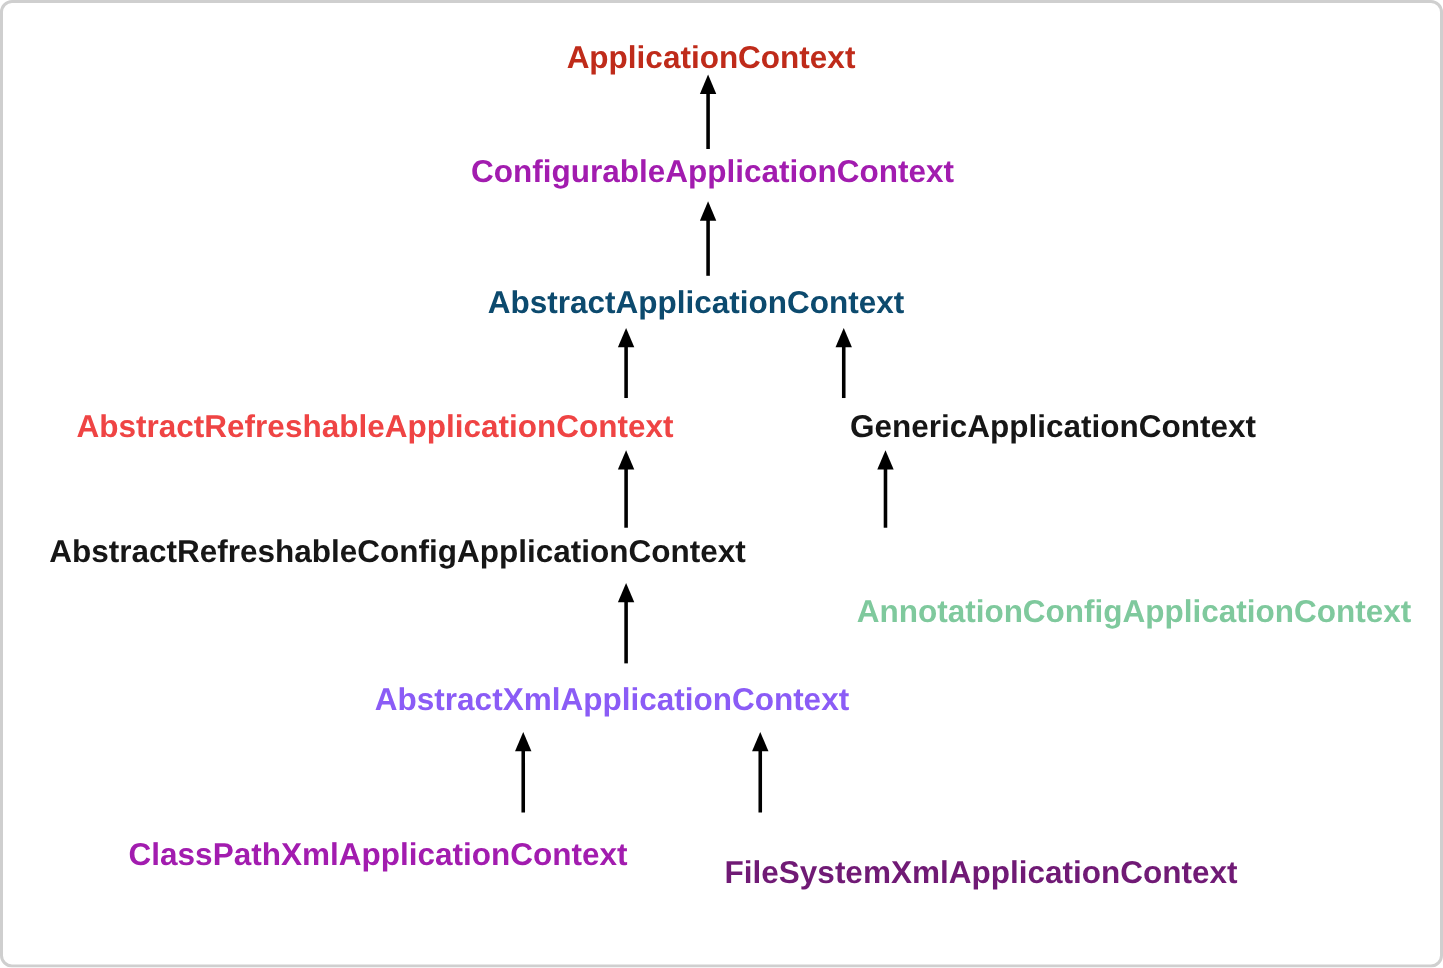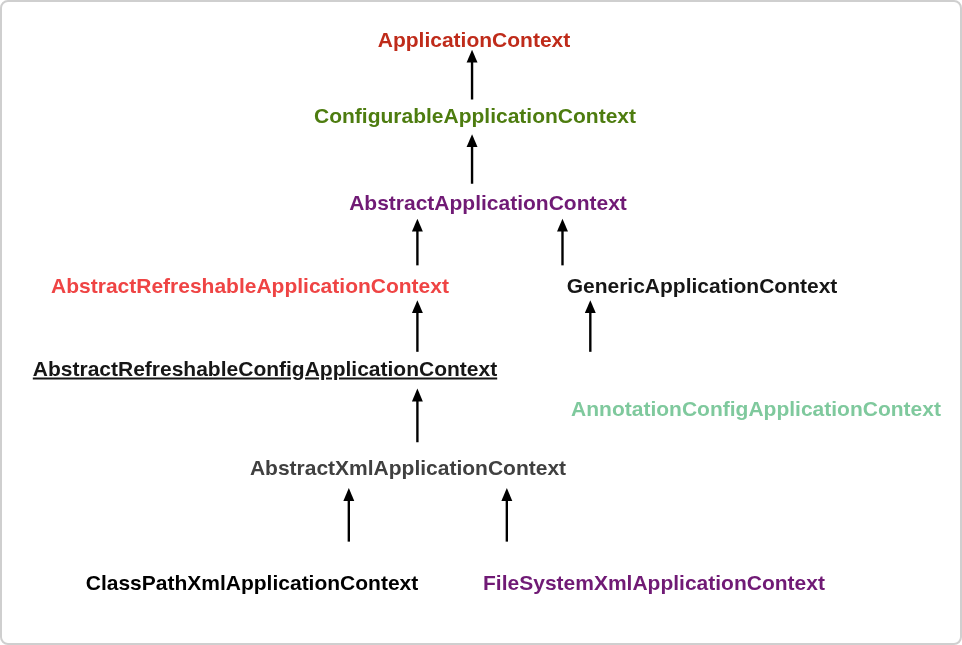--- a/index.html
+++ b/index.html
@@ -73,23 +73,23 @@
         <line x1="348" y1="543" x2="348" y2="500" stroke="#000000" stroke-width="2.4"></line>
         <polygon points="348,489 342.5,502 353.5,502" fill="#000000"></polygon>
       </g>
       <g>
         <line x1="507" y1="543" x2="507" y2="500" stroke="#000000" stroke-width="2.4"></line>
         <polygon points="507,489 501.5,502 512.5,502" fill="#000000"></polygon>
       </g>
     </svg>
   <div>
       <div class="class-node" style="left: 472px; top: 37px; color: rgb(191, 43, 26);">ApplicationContext</div>
-      <div class="class-node" style="left: 473px; top: 113px; color: #4d7c0f;">ConfigurableApplicationContext</div>
-      <div class="class-node" style="left: 486px; top: 200px; color: #701a75;">AbstractApplicationContext</div>
+      <div class="class-node" style="left: 473px; top: 113px; color: #a21caf;">ConfigurableApplicationContext</div>
+      <div class="class-node" style="left: 462px; top: 200px; color: #0c4a6e;">AbstractApplicationContext</div>
       <div class="class-node" style="left: 248px; top: 283px; color: #ef4444;">AbstractRefreshableApplicationContext</div>
       <div class="class-node" style="left: 700px; top: 283px; color: rgb(22, 22, 22);">GenericApplicationContext</div>
-      <div class="class-node" style="left: 263px; top: 366px; color: rgb(22, 22, 22); text-decoration: underline;">AbstractRefreshableConfigApplicationContext</div>
+      <div class="class-node" style="left: 263px; top: 366px; color: rgb(22, 22, 22);">AbstractRefreshableConfigApplicationContext</div>
       <div class="class-node" style="left: 754px; top: 366px; color: rgb(127, 201, 157); margin-top: 40px;">AnnotationConfigApplicationContext</div>
-      <div class="class-node" style="left: 406px; top: 465px; color: #404040;">AbstractXmlApplicationContext</div>
-      <div class="class-node" style="left: 250px; top: 580px; color: #000000;">ClassPathXmlApplicationContext</div>
+      <div class="class-node" style="left: 406px; top: 465px; color: #8b5cf6;">AbstractXmlApplicationContext</div>
+      <div class="class-node" style="left: 250px; top: 568px; color: #a21caf;">ClassPathXmlApplicationContext</div>
       <div class="class-node" style="left: 652px; top: 580px; color: #701a75;">FileSystemXmlApplicationContext</div>
     </div>
 </div>
 
 </body></html>

